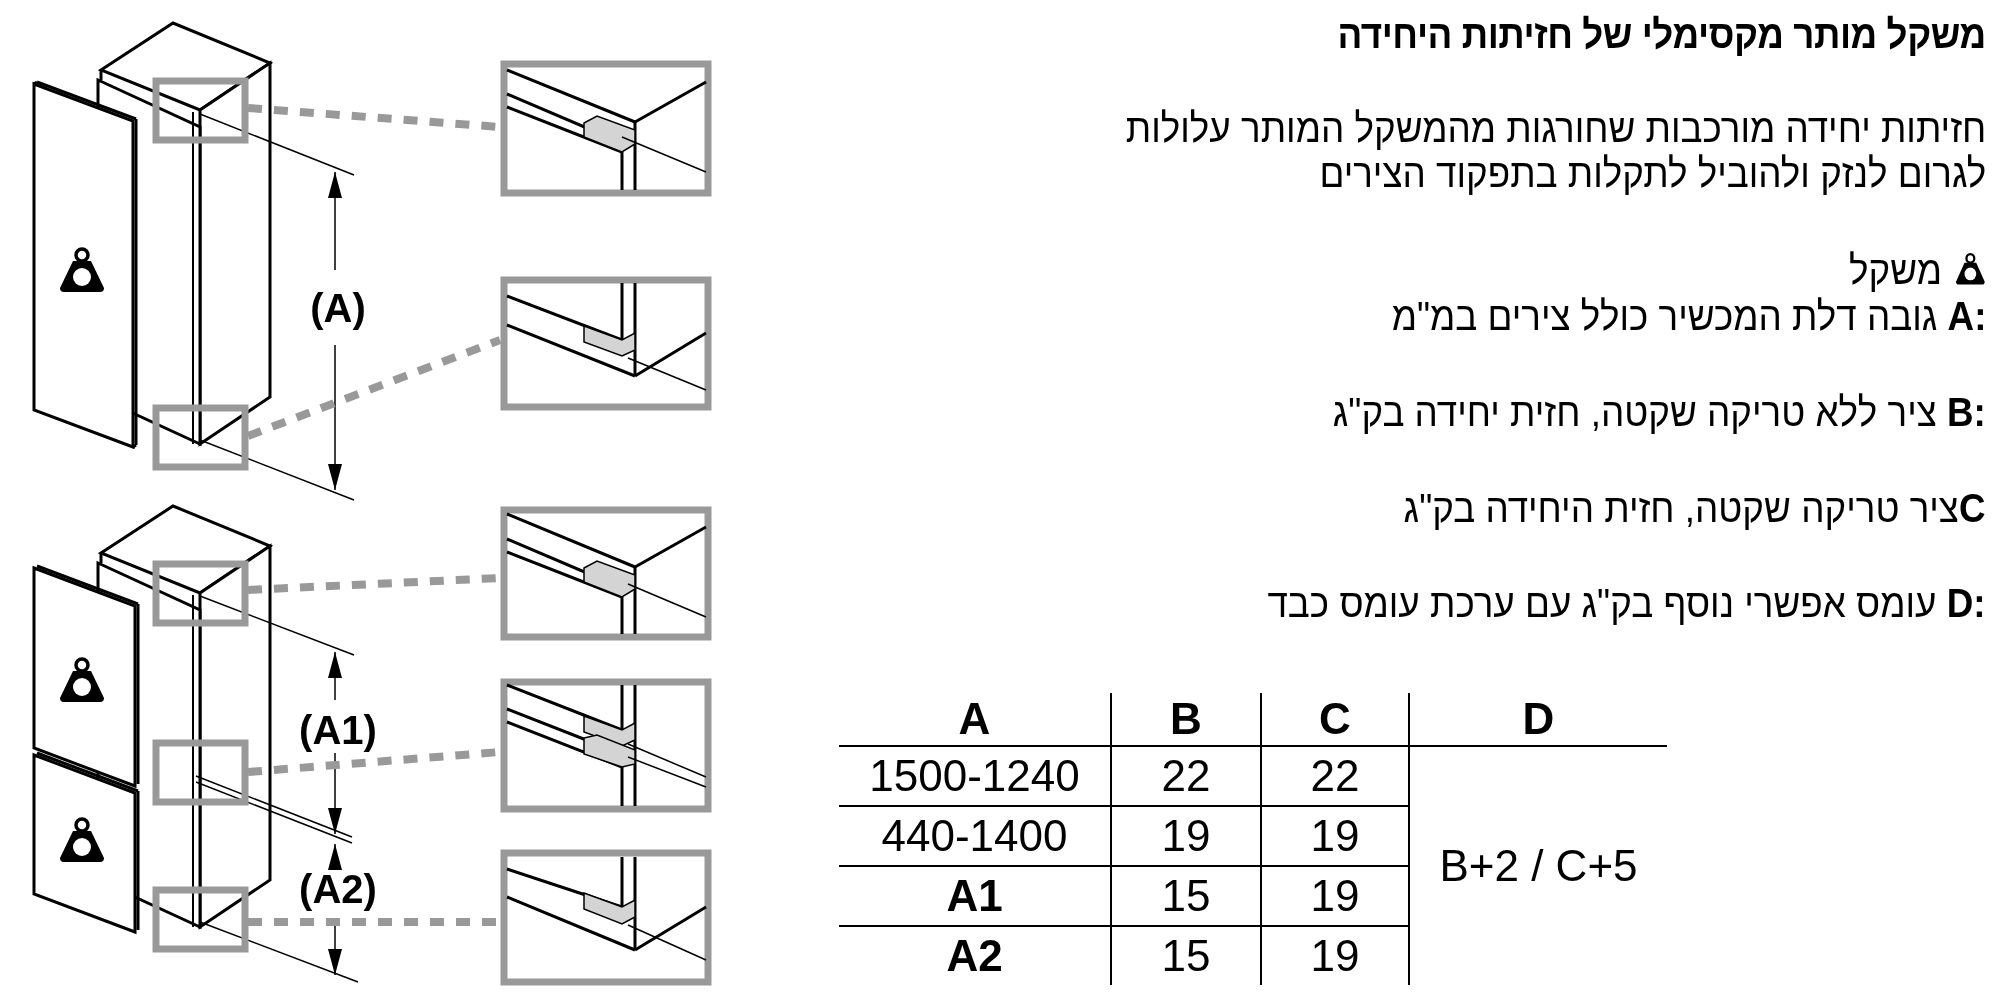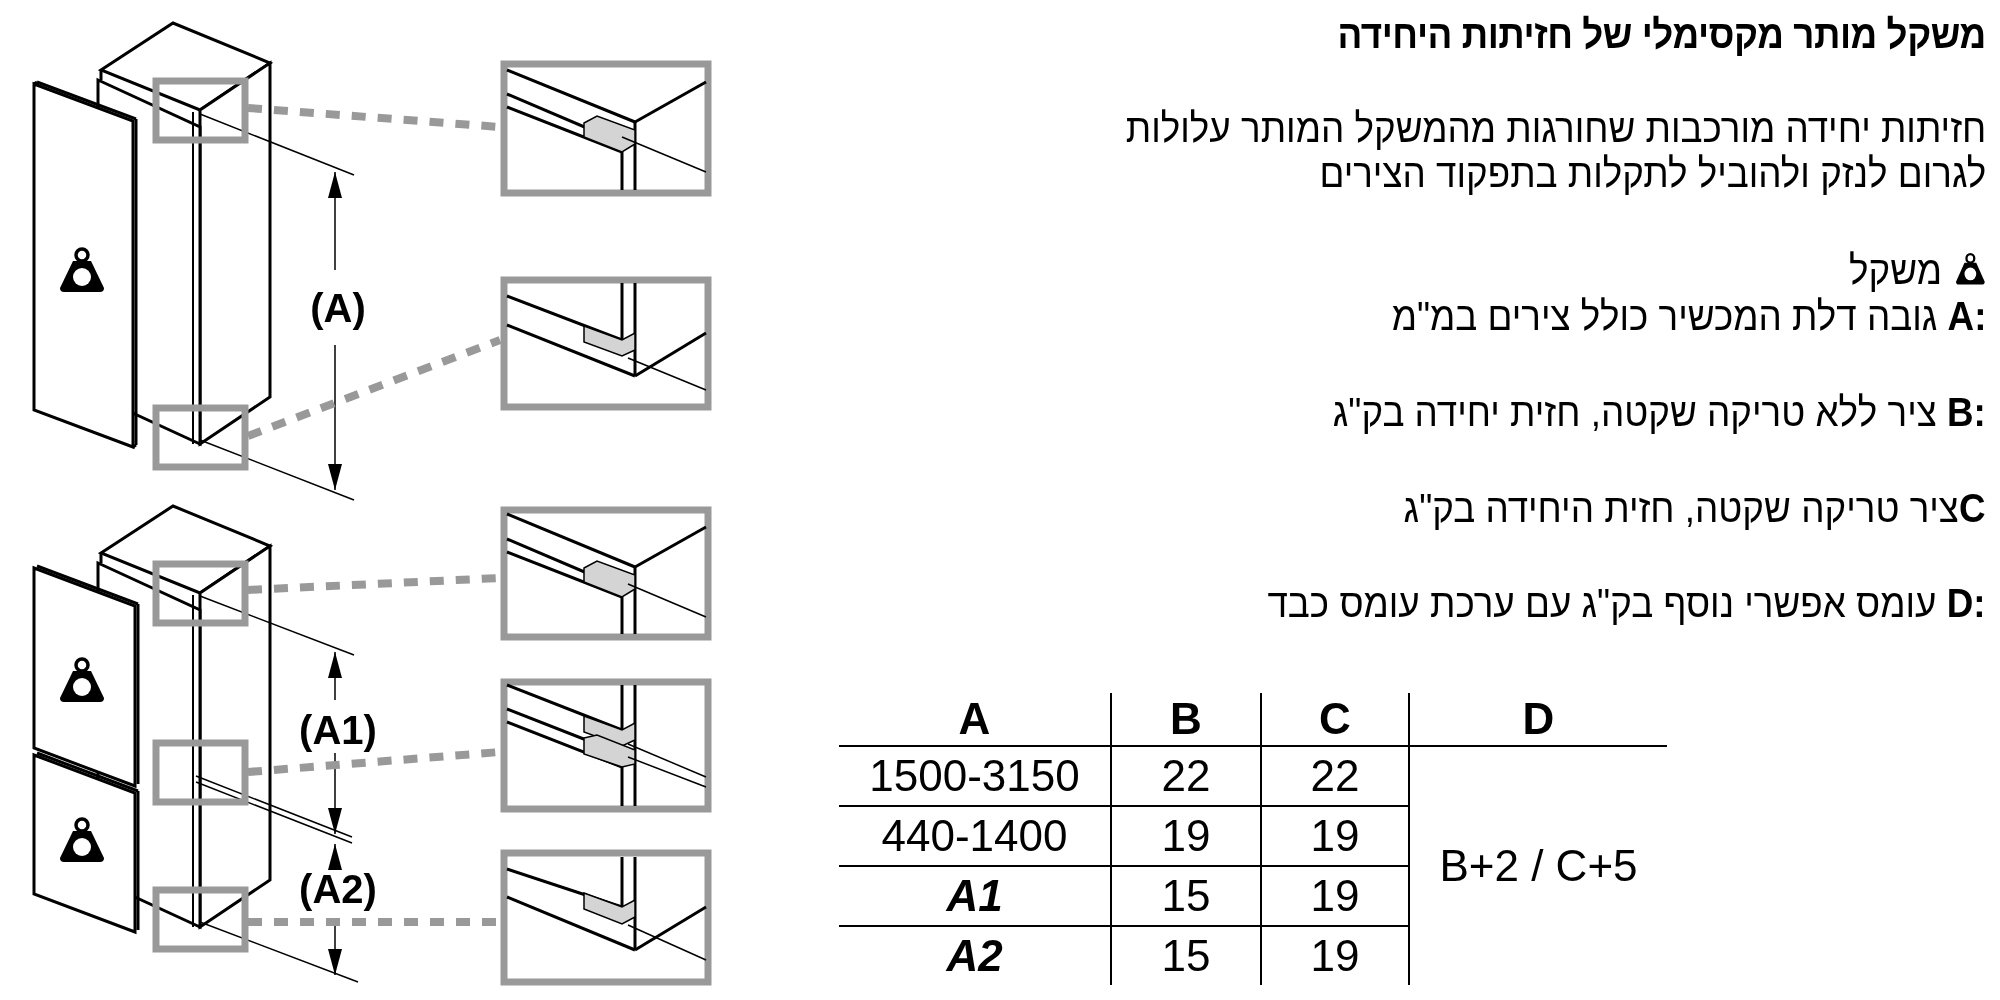--- a/index.html
+++ b/index.html
@@ -20,21 +20,21 @@
   table.spec { position: absolute; left: 839px; top: 693px; border-collapse: collapse;
                font-size: 44px; text-align: center; }
   table.spec td, table.spec th { padding: 0; height: 58px; }
   table.spec th { font-weight: bold; height: 52px; border-bottom: 2px solid #000; }
   table.spec .c1 { width: 271px; }
   table.spec .c2 { width: 148px; border-left: 2px solid #000; }
   table.spec .c3 { width: 146px; border-left: 2px solid #000; }
   table.spec .c4 { width: 257px; border-left: 2px solid #000; }
   table.spec tr.r td.c1, table.spec tr.r td.c2, table.spec tr.r td.c3 { border-bottom: 2px solid #000; }
   table.spec tr.r.last td { border-bottom: none; }
-  table.spec .bold { font-weight: bold; font-style: italic; }
+  table.spec .bold { font-weight: bold; }
   table.spec th.c4, table.spec td.c4 { border-bottom: none; }
   table.spec th.c4 { border-bottom: 2px solid #000; }
 </style>
 </head>
 <body>
 
 <svg class="diagram" viewBox="0 0 760 1000" xmlns="http://www.w3.org/2000/svg">
   <defs>
     <g id="weight">
       <circle cx="0" cy="-15" r="6" fill="none" stroke="#000" stroke-width="3.5"></circle>
@@ -229,21 +229,21 @@
 
 <table class="spec">
   <tbody>
       <tr>
     <th class="c1">A</th>
     <th class="c2">B</th>
     <th class="c3">C</th>
     <th class="c4">D</th>
   </tr>
   <tr class="r">
-    <td class="c1">1500-3150</td>
+    <td class="c1">1500-1240</td>
     <td class="c2">22</td>
     <td class="c3">22</td>
     <td class="c4" rowspan="4">B+2 / C+5</td>
   </tr>
   <tr class="r">
     <td class="c1">440-1400</td>
     <td class="c2">19</td>
     <td class="c3">19</td>
   </tr>
   <tr class="r">

